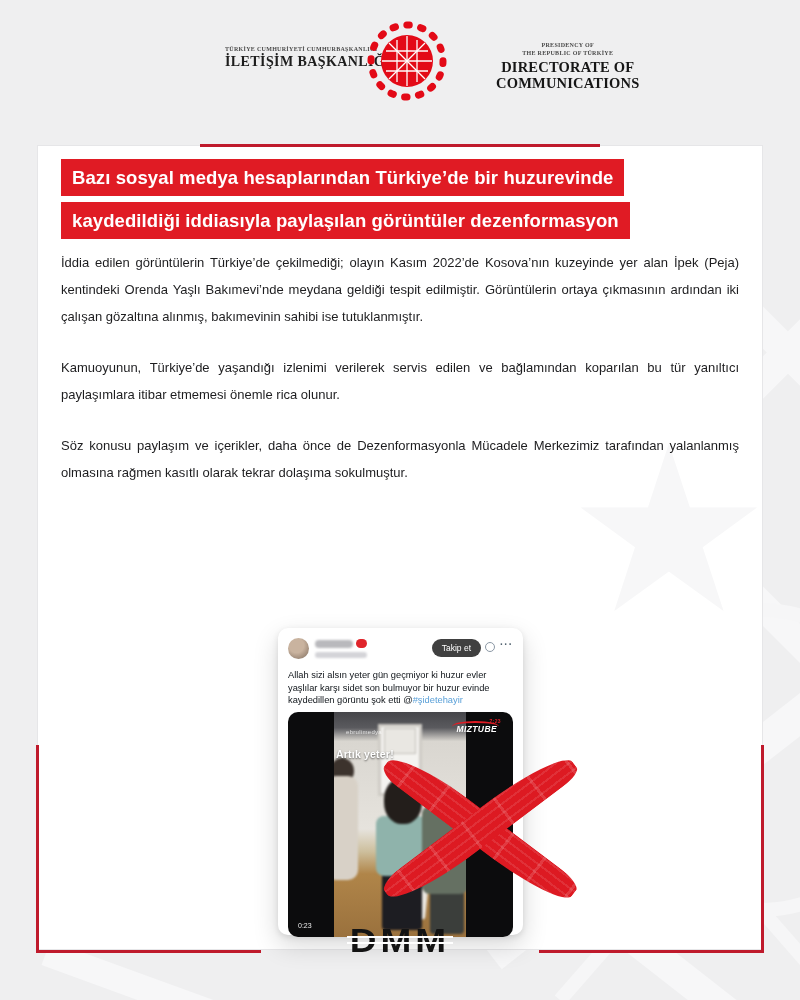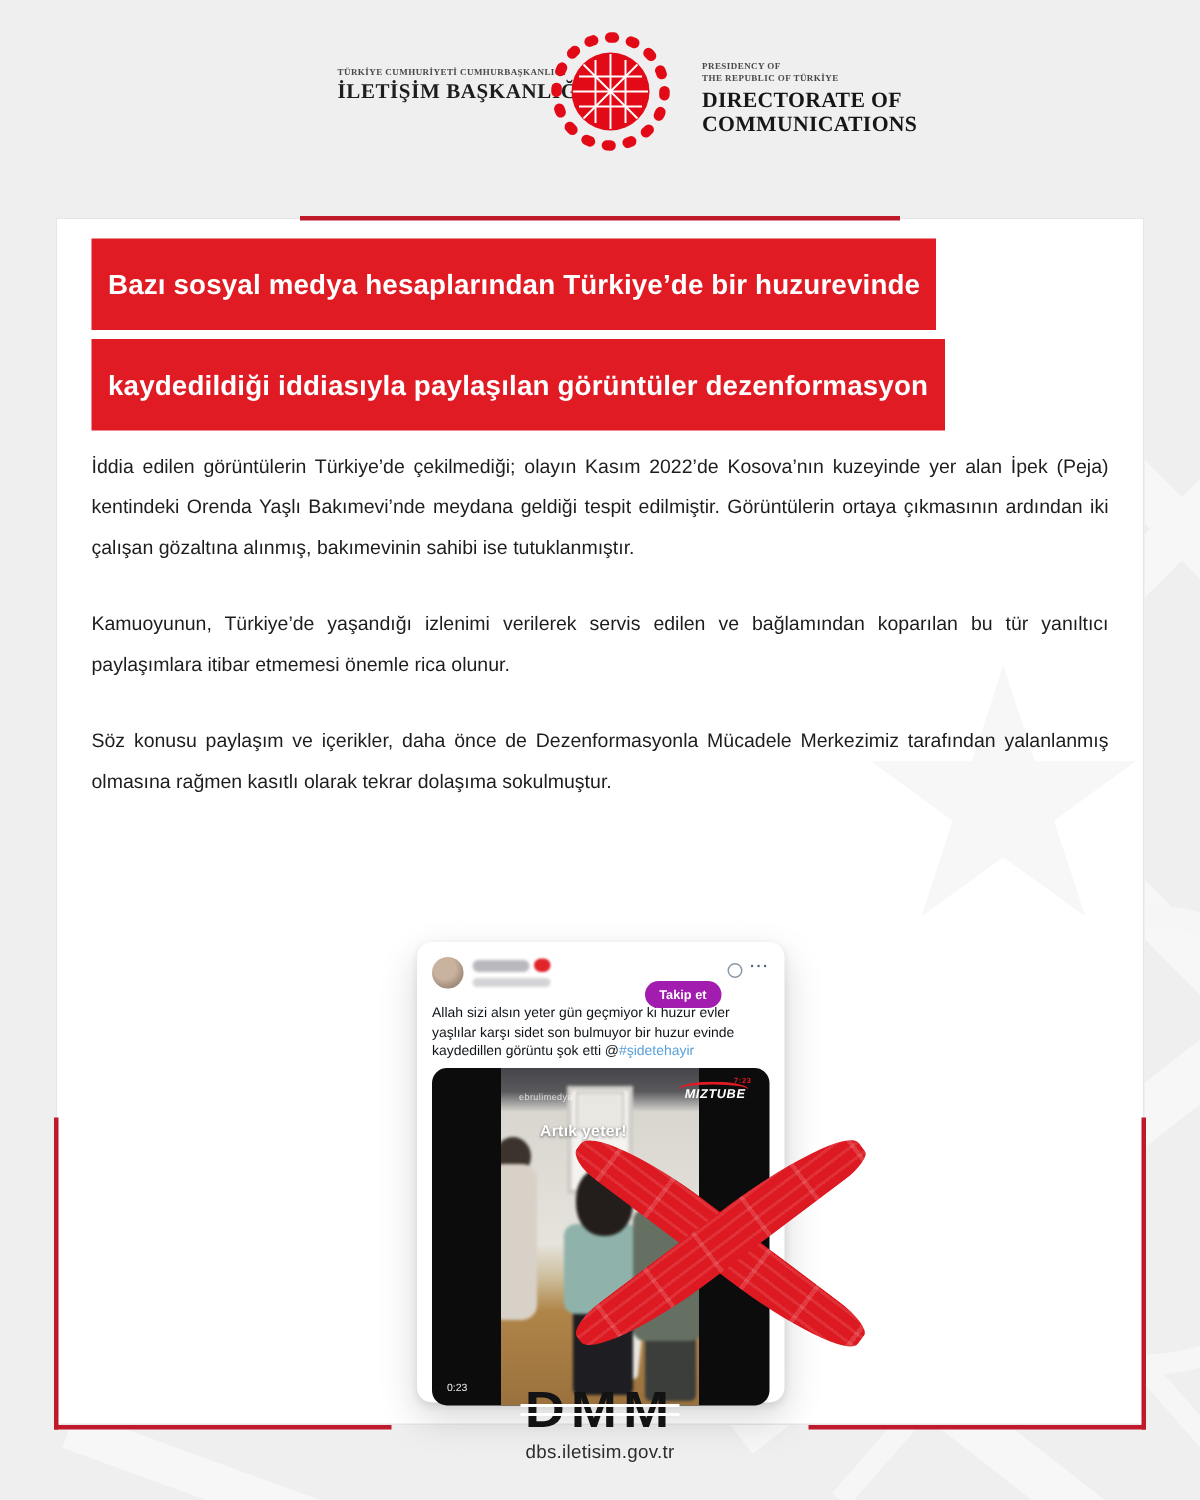--- a/index.html
+++ b/index.html
@@ -17,21 +17,21 @@
   .org-left { position:absolute; left:225px; top:46px; width:140px; color:#2f2f2f; }
   .org-left .small {
     font-family:"Liberation Serif", serif; font-size:6px; font-weight:bold;
     letter-spacing:.3px; color:#4a4a4a; margin-bottom:2px; white-space:nowrap;
   }
   .org-left .large {
     font-family:"Liberation Serif", serif; font-size:14px; font-weight:bold;
     letter-spacing:.4px; color:#1d1d1d; white-space:nowrap;
   }
   .emblem { position:absolute; left:366px; top:20px; width:82px; height:82px; }
-  .org-right { position:absolute; left:468px; top:42px; }
+  .org-right { position:absolute; left:496px; top:42px;text-align:center; }
   .org-right .small {
     font-family:"Liberation Serif", serif; font-size:6px; font-weight:bold;
     letter-spacing:.3px; color:#4a4a4a; line-height:7.5px; white-space:nowrap;
   }
   .org-right .large {
     font-family:"Liberation Serif", serif; font-size:14.5px; font-weight:bold;
     color:#161616; line-height:16px; letter-spacing:.2px; white-space:nowrap; margin-top:2px;
   }
   .org-right .large + .large { margin-top:0; }
 
@@ -51,21 +51,21 @@
   .card-watermark {
     position:absolute; right:-10px; top:270px; font-size:230px; color:#f7f7f8;
     line-height:1; z-index:0; user-select:none;
   }
   .card-content { position:relative; z-index:1; }
 
   
   .headline-bar {
     display:table; background:#e01b24; color:#ffffff;
     font-size:18.5px; font-weight:bold; line-height:21px; letter-spacing:.1px;
-    padding:20px 11px; margin-bottom:6px; white-space:nowrap;
+    padding:8px 11px; margin-bottom:6px; white-space:nowrap;
   }
 
   
   .body-par {
     font-size:13px; line-height:27px; color:#1d1d1f;
     text-align:justify; margin-top:10px; margin-bottom:24px;
     font-family:"Liberation Sans", sans-serif;
   }
 
   
@@ -78,22 +78,22 @@
   .embed-header { position:relative; height:26px; }
   .avatar {
     position:absolute; left:0; top:0; width:21px; height:21px; border-radius:50%;
     background:radial-gradient(circle at 40% 35%, #c9b39f 0 40%, #9c8877 75%, #8a7868 100%);
     filter:blur(.4px);
   }
   .name-bar { position:absolute; left:27px; top:2px; width:38px; height:8px; border-radius:4px; background:#b9b9bd; filter:blur(1px); }
   .verified-badge { position:absolute; left:68px; top:1px; width:11px; height:9px; border-radius:5px; background:#e0252b; filter:blur(.6px); }
   .handle-bar { position:absolute; left:27px; top:14px; width:52px; height:6px; border-radius:3px; background:#d4d4d8; filter:blur(1px); }
   .follow-btn {
-    position:absolute; right:32px; top:16px; background:#a21caf; color:#fff;
-    font-size:8.5px; font-weight:bold; padding:4px 10px; border-radius:12px; border:none;
+    position:absolute; right:32px; top:1px; background:#404040; color:#fff;
+    font-size:8.5px; font-weight:normal; padding:4px 10px; border-radius:12px; border:none;
   }
   .bell-icon {
     position:absolute; right:18px; top:4px; width:10px; height:10px; border-radius:50%;
     border:1px solid #8b98a5;
   }
   .more-icon { position:absolute; right:0; top:1px; color:#536471; font-size:10px; font-weight:bold; letter-spacing:1px; }
 
   .tweet-text {
     margin-top:5px; font-size:9.3px; line-height:12.5px; color:#0f1419; letter-spacing:0;
   }
@@ -123,21 +123,21 @@
   .floor-box  { position:absolute; left:60px; top:150px; width:34px; height:56px; background:#e9e6e0; border-radius:3px; transform:rotate(6deg); }
 
   .video-watermark { position:absolute; left:58px; top:17px; font-size:6px; color:rgba(255,255,255,.75); letter-spacing:.3px; }
   .video-logo { position:absolute; right:16px; top:12px; color:#fff; font-size:8.5px; font-weight:bold; font-style:italic; letter-spacing:.4px; }
   .video-logo:before {
     content:""; position:absolute; left:-4px; right:-2px; top:-3px; height:9px;
     border-top:2px solid #e01b24; border-radius:50%;
   }
   .video-logo-badge { position:absolute; right:-4px; top:-6px; color:#e01b24; font-size:5px; font-style:normal; font-weight:bold; }
   .video-caption {
-    position:absolute; left:72px; top:36px; color:#fff; font-size:10.5px; font-weight:bold;
+    position:absolute; left:48px; top:36px; color:#fff; font-size:10.5px; font-weight:bold;
     text-shadow:0 1px 2px rgba(0,0,0,.6); letter-spacing:.2px;
   }
   .video-duration { position:absolute; left:10px; bottom:8px; color:rgba(255,255,255,.92); font-size:7px; }
 
   
   .xmark { position:absolute; left:376px; top:748px; width:208px; height:162px; z-index:6; }
   .xbar {
     position:absolute; left:-10px; right:-10px; top:50%; height:33px; margin-top:-17px;
     background:
       repeating-linear-gradient(90deg, rgba(255,255,255,0) 0 22px, rgba(255,255,255,.14) 22px 25px, rgba(255,255,255,0) 25px 40px),
@@ -268,16 +268,15 @@
     <div class="xbar xbar-1"></div>
     <div class="xbar xbar-2"></div>
   </div>
 
   <div class="footer">
     <div class="dmm-wrap">
       <div class="dmm-logo">DMM</div>
       <div class="dmm-slit dmm-slit-1"></div>
       <div class="dmm-slit dmm-slit-2"></div>
     </div>
-    <div class="footer-url">dbs.iletisim.gov.tr</div>
   </div>
 
 </div>
 
 </body></html>

